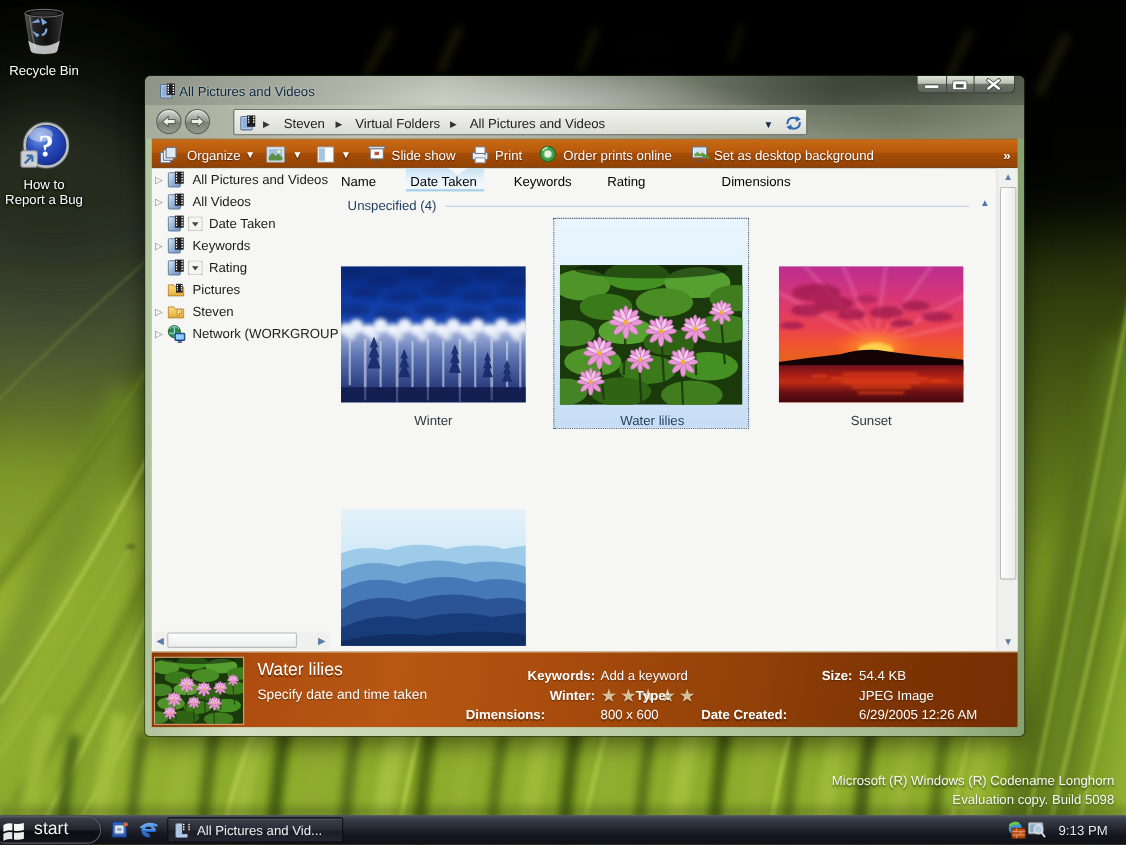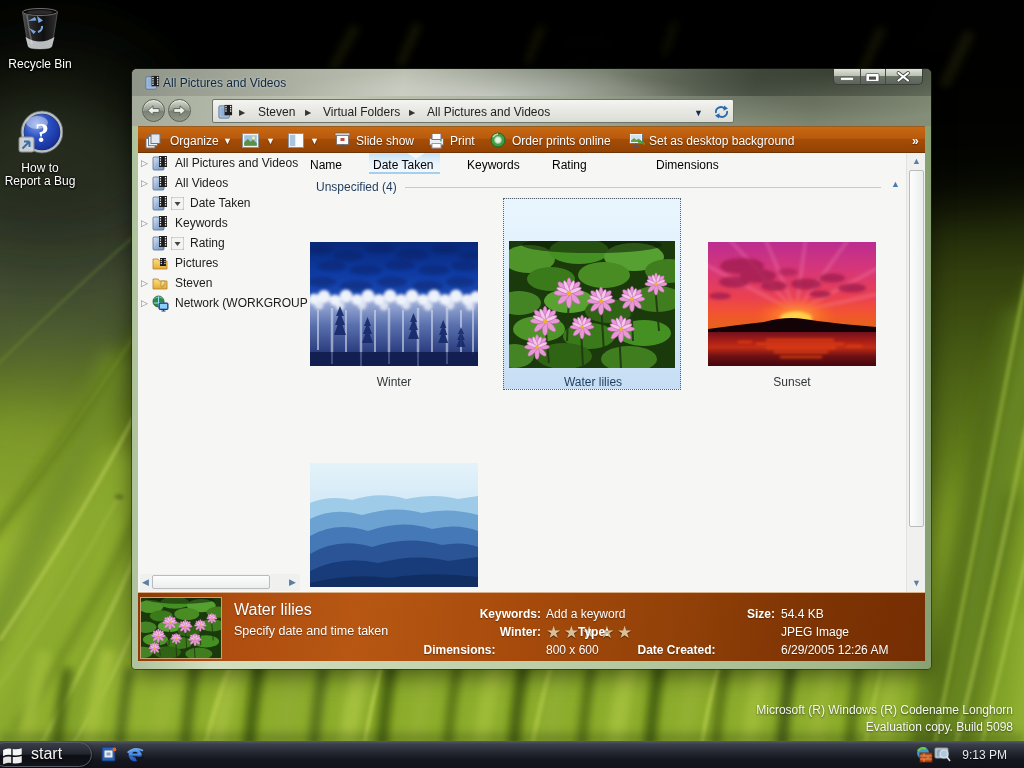--- a/index.html
+++ b/index.html
@@ -784,20 +784,34 @@
           <stop offset=".5" stop-color="#3a7cd8"></stop>
           <stop offset="1" stop-color="#2254b4"></stop>
         </linearGradient>
       </defs>
   <circle cx="9" cy="10" r="6.4" fill="url(#ieg)"></circle>
   <circle cx="9" cy="9.6" r="2.9" fill="#14161e"></circle>
   <path d="M9,11.4 L18,11.4 L18,17 L11.5,17 Q9.8,14.5 9,11.4 Z" fill="#14161e"></path>
   <rect x="3.2" y="8.6" width="12.3" height="2.8" fill="url(#ieg)"></rect>
   <path d="M1.6,7.6 Q9,1.2 17,5.8" stroke="#6aa6f0" stroke-width="1.8" fill="none"></path>
  </svg>
+ <div id="taskbtn">
+  <svg class="abs" style="left:6px;top:3px" width="15" height="15" viewBox="0 0 16 16">
+   <rect x="1" y="2" width="11" height="13" rx="1" fill="#cfdef2" stroke="#7a94b5"></rect>
+   <rect x="2.5" y="3.5" width="8" height="10" fill="#a5c2e2"></rect>
+   <rect x="7" y="1" width="8" height="11" fill="#26262a"></rect>
+   <rect x="7.8" y="2" width="1.4" height="1.4" fill="#fff"></rect>
+        <rect x="7.8" y="4.4" width="1.4" height="1.4" fill="#fff"></rect>
+        <rect x="7.8" y="6.8" width="1.4" height="1.4" fill="#fff"></rect>
+   <rect x="13" y="2" width="1.4" height="1.4" fill="#fff"></rect>
+        <rect x="13" y="4.4" width="1.4" height="1.4" fill="#fff"></rect>
+        <rect x="13" y="6.8" width="1.4" height="1.4" fill="#fff"></rect>
+  </svg>
+  <span>All Pictures and Vid...</span>
+ </div>
  <svg class="abs" style="left:916px;top:5px" width="17" height="17" viewBox="0 0 17 17">
   <circle cx="7" cy="7" r="6" fill="#3a9ad0"></circle>
   <path d="M2,5 a6,6 0 0 1 8,-2" stroke="#6fc840" stroke-width="2.5" fill="none"></path>
   <rect x="4" y="7" width="12" height="9" fill="#c05018" stroke="#702808"></rect>
   <path d="M4,10 l12,0 M4,13 l12,0 M8,7 l0,3 M12,10 l0,3 M8,13 l0,3" stroke="#e8a070" stroke-width=".8"></path>
  </svg>
  <svg class="abs" style="left:934px;top:5px" width="17" height="17" viewBox="0 0 17 17">
   <rect x="1" y="2" width="13" height="10" rx="1" fill="#cdd4da" stroke="#8a9298"></rect>
   <rect x="2.5" y="3.5" width="10" height="7" fill="#8aa8c0"></rect>
   <circle cx="10" cy="8" r="4" fill="#b8d0e4" opacity=".8" stroke="#eef" stroke-width="1.2"></circle>

